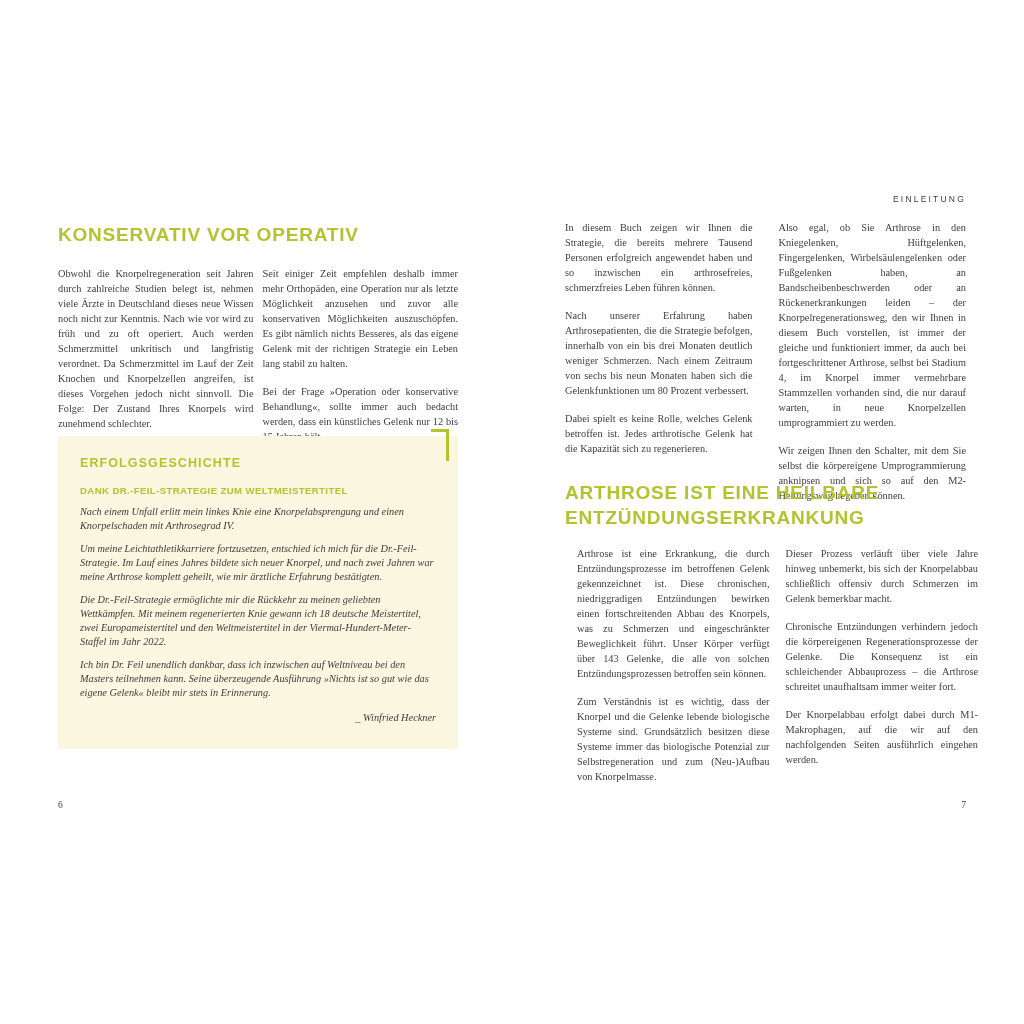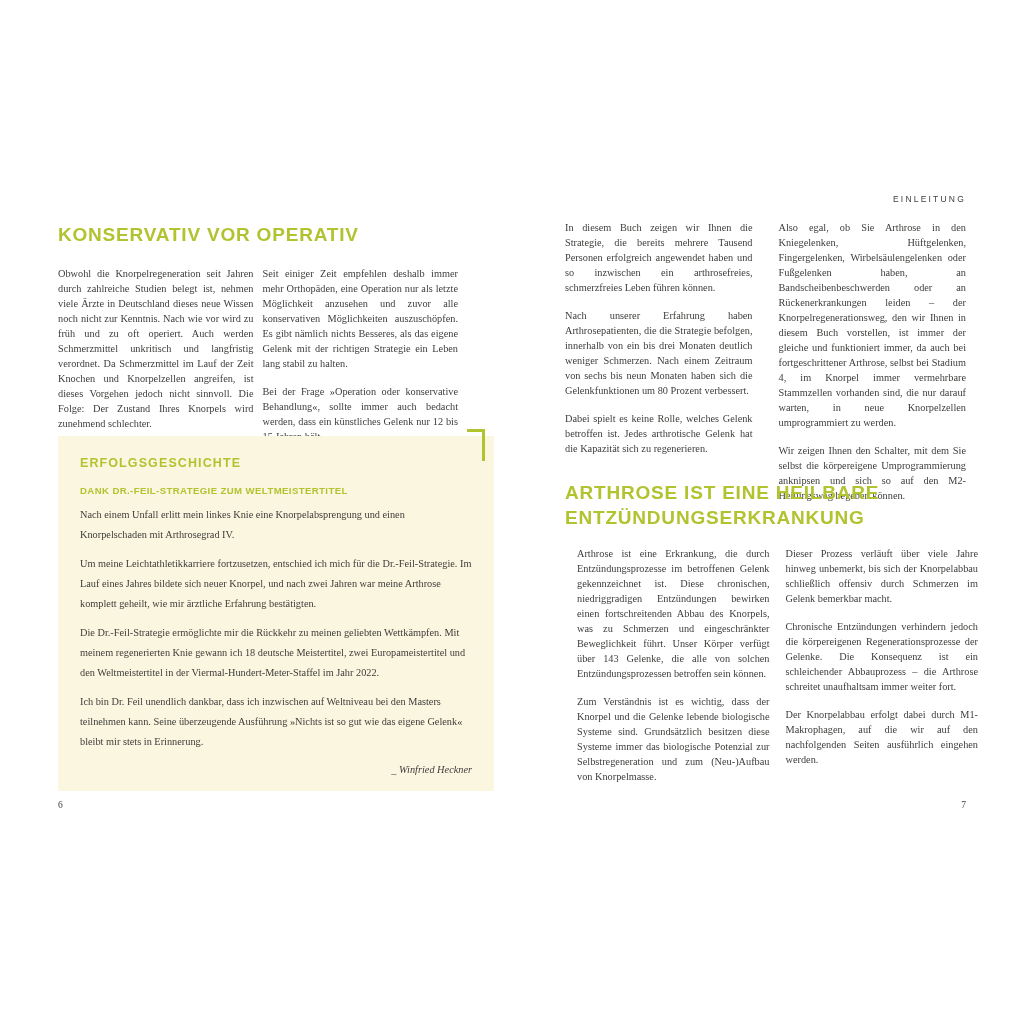--- a/index.html
+++ b/index.html
@@ -58,25 +58,25 @@
     line-height: 15px;
     text-align: justify;
     hyphens: auto;
     -webkit-hyphens: auto;
   }
 
   .story-box {
     position: absolute;
     top: 436px;
     left: 0;
-    width: 436px;
+    width: 400px;
     min-height: 309px;
     box-sizing: border-box;
     background: #fbf6df;
-    padding: 20px 22px 16px 22px;
+    padding: 20px 22px 26px 22px;
   }
   .corner-mark {
     position: absolute;
     top: -7px;
     right: 9px;
     width: 15px;
     height: 29px;
     border-top: 3.5px solid #b2c330;
     border-right: 3.5px solid #b2c330;
   }
@@ -92,21 +92,22 @@
     margin: 0 0 9px 0;
     font-family: "Liberation Sans", sans-serif;
     font-weight: bold;
     font-size: 9.6px;
     letter-spacing: 0.4px;
     color: #b2c330;
   }
   .story-box p.story {
     margin: 0 0 9px 0;
     font-size: 10.3px;
-    line-height: 20px;
+    line-height: 14px;
+    font-style: italic;
     color: #3d3d3b;
   }
   .story-box p.signature {
     margin: 12px 0 0 9px;
     font-size: 10.3px;
     font-style: italic;
     color: #3d3d3b;
     text-align: right;
   }
 

